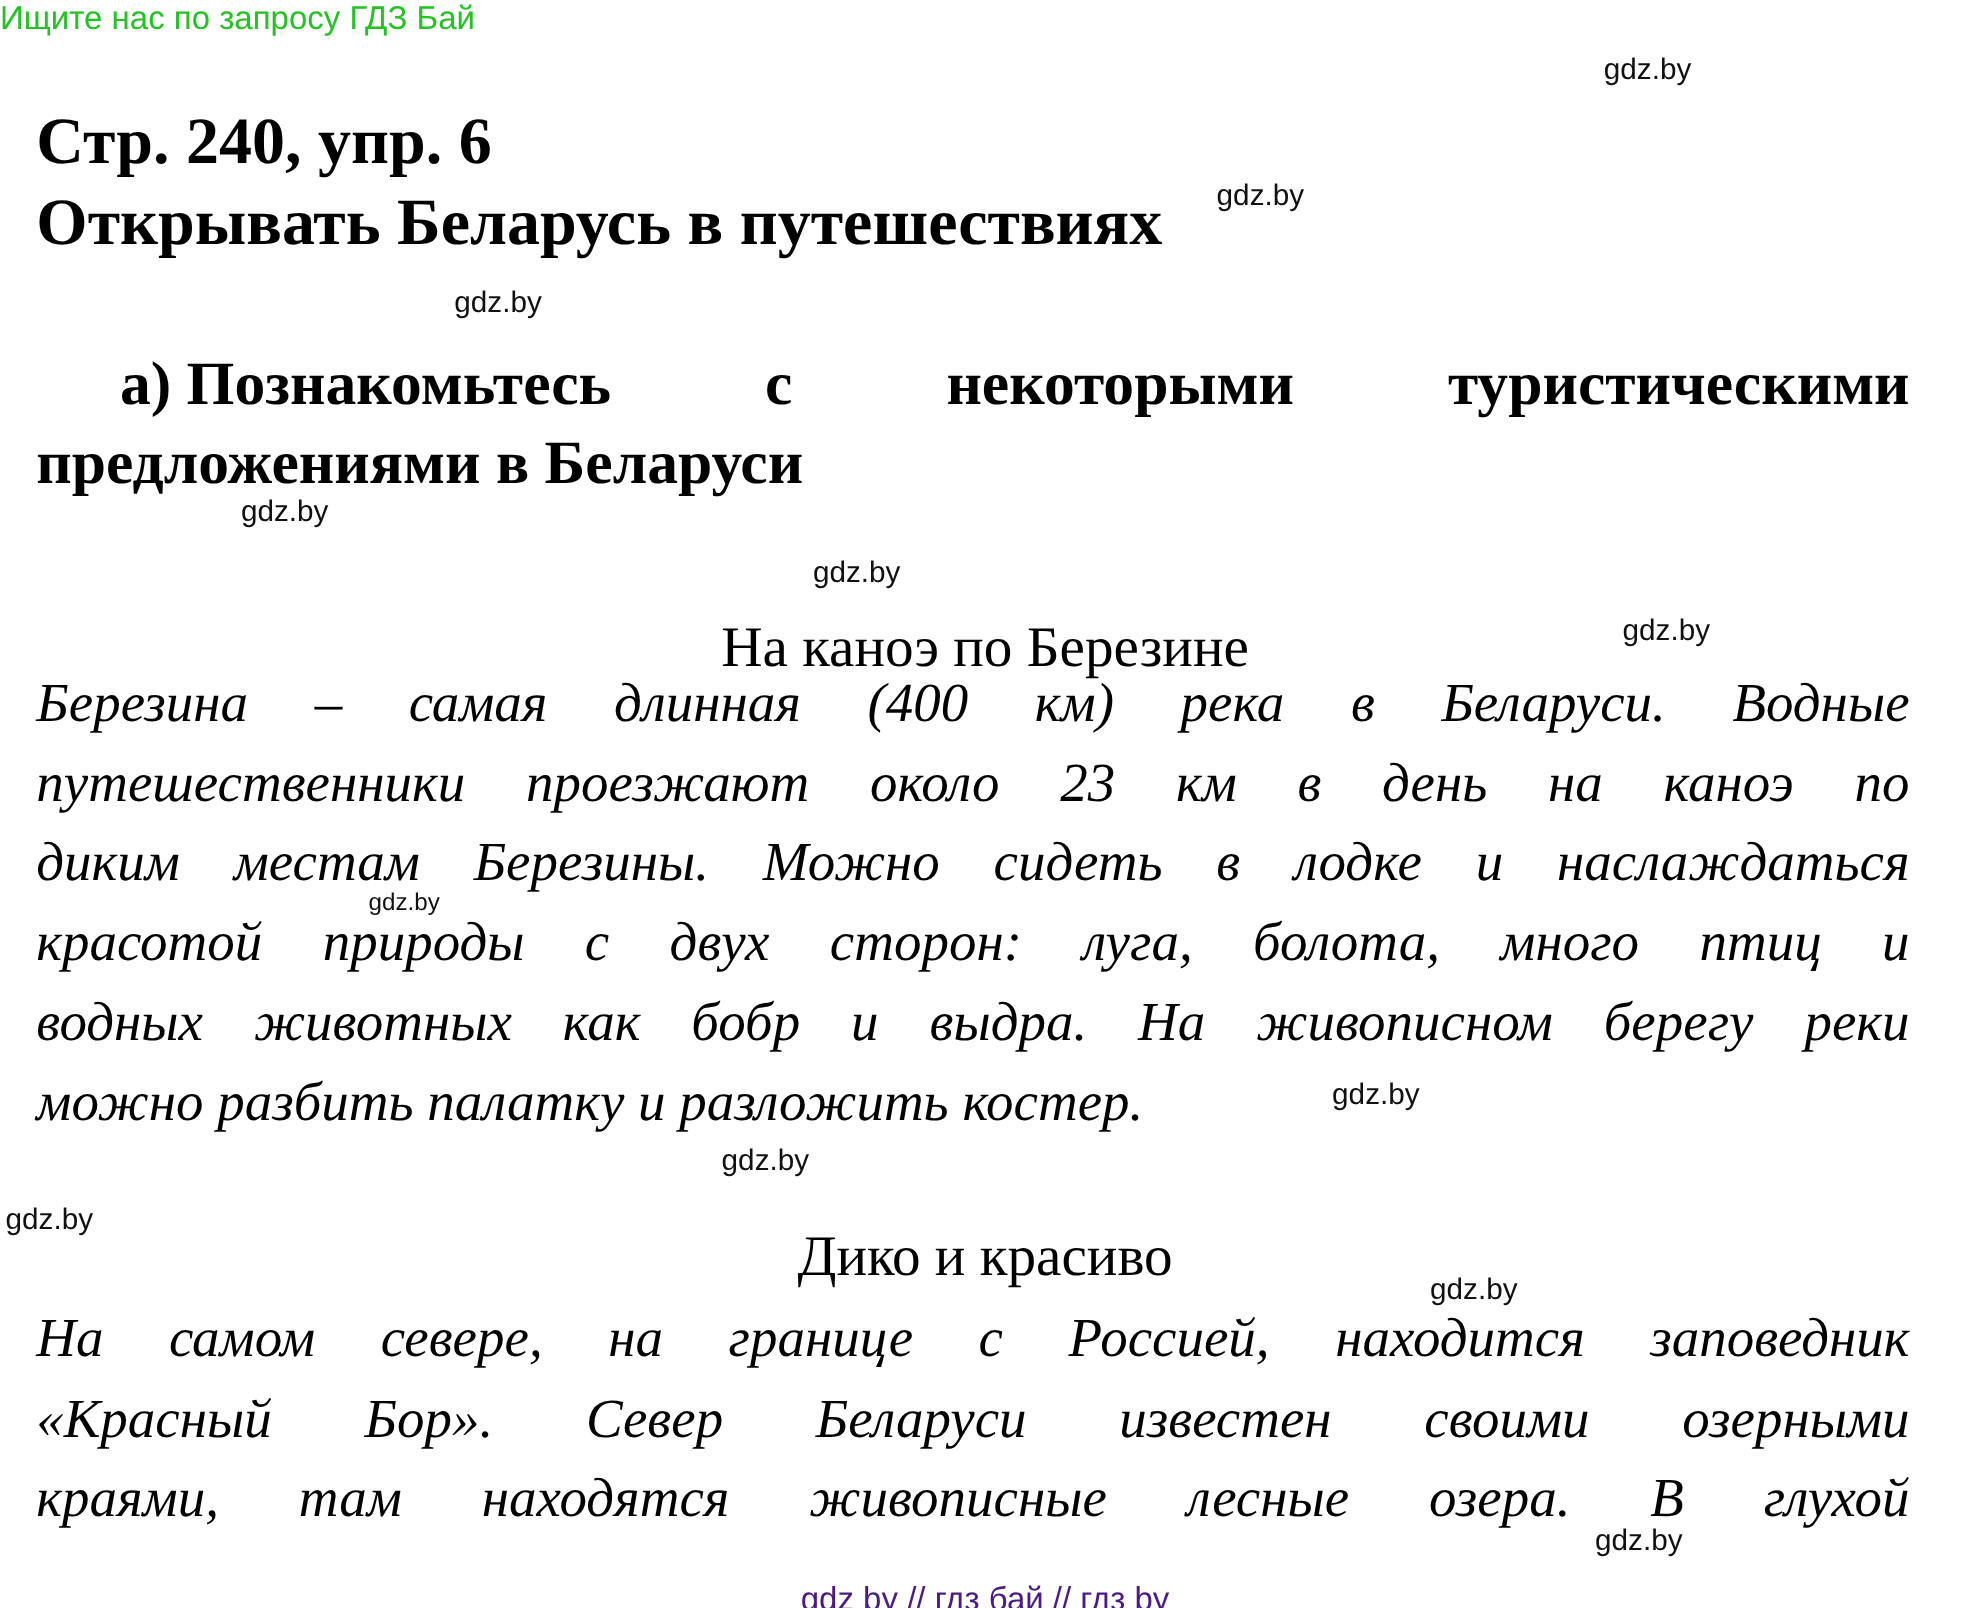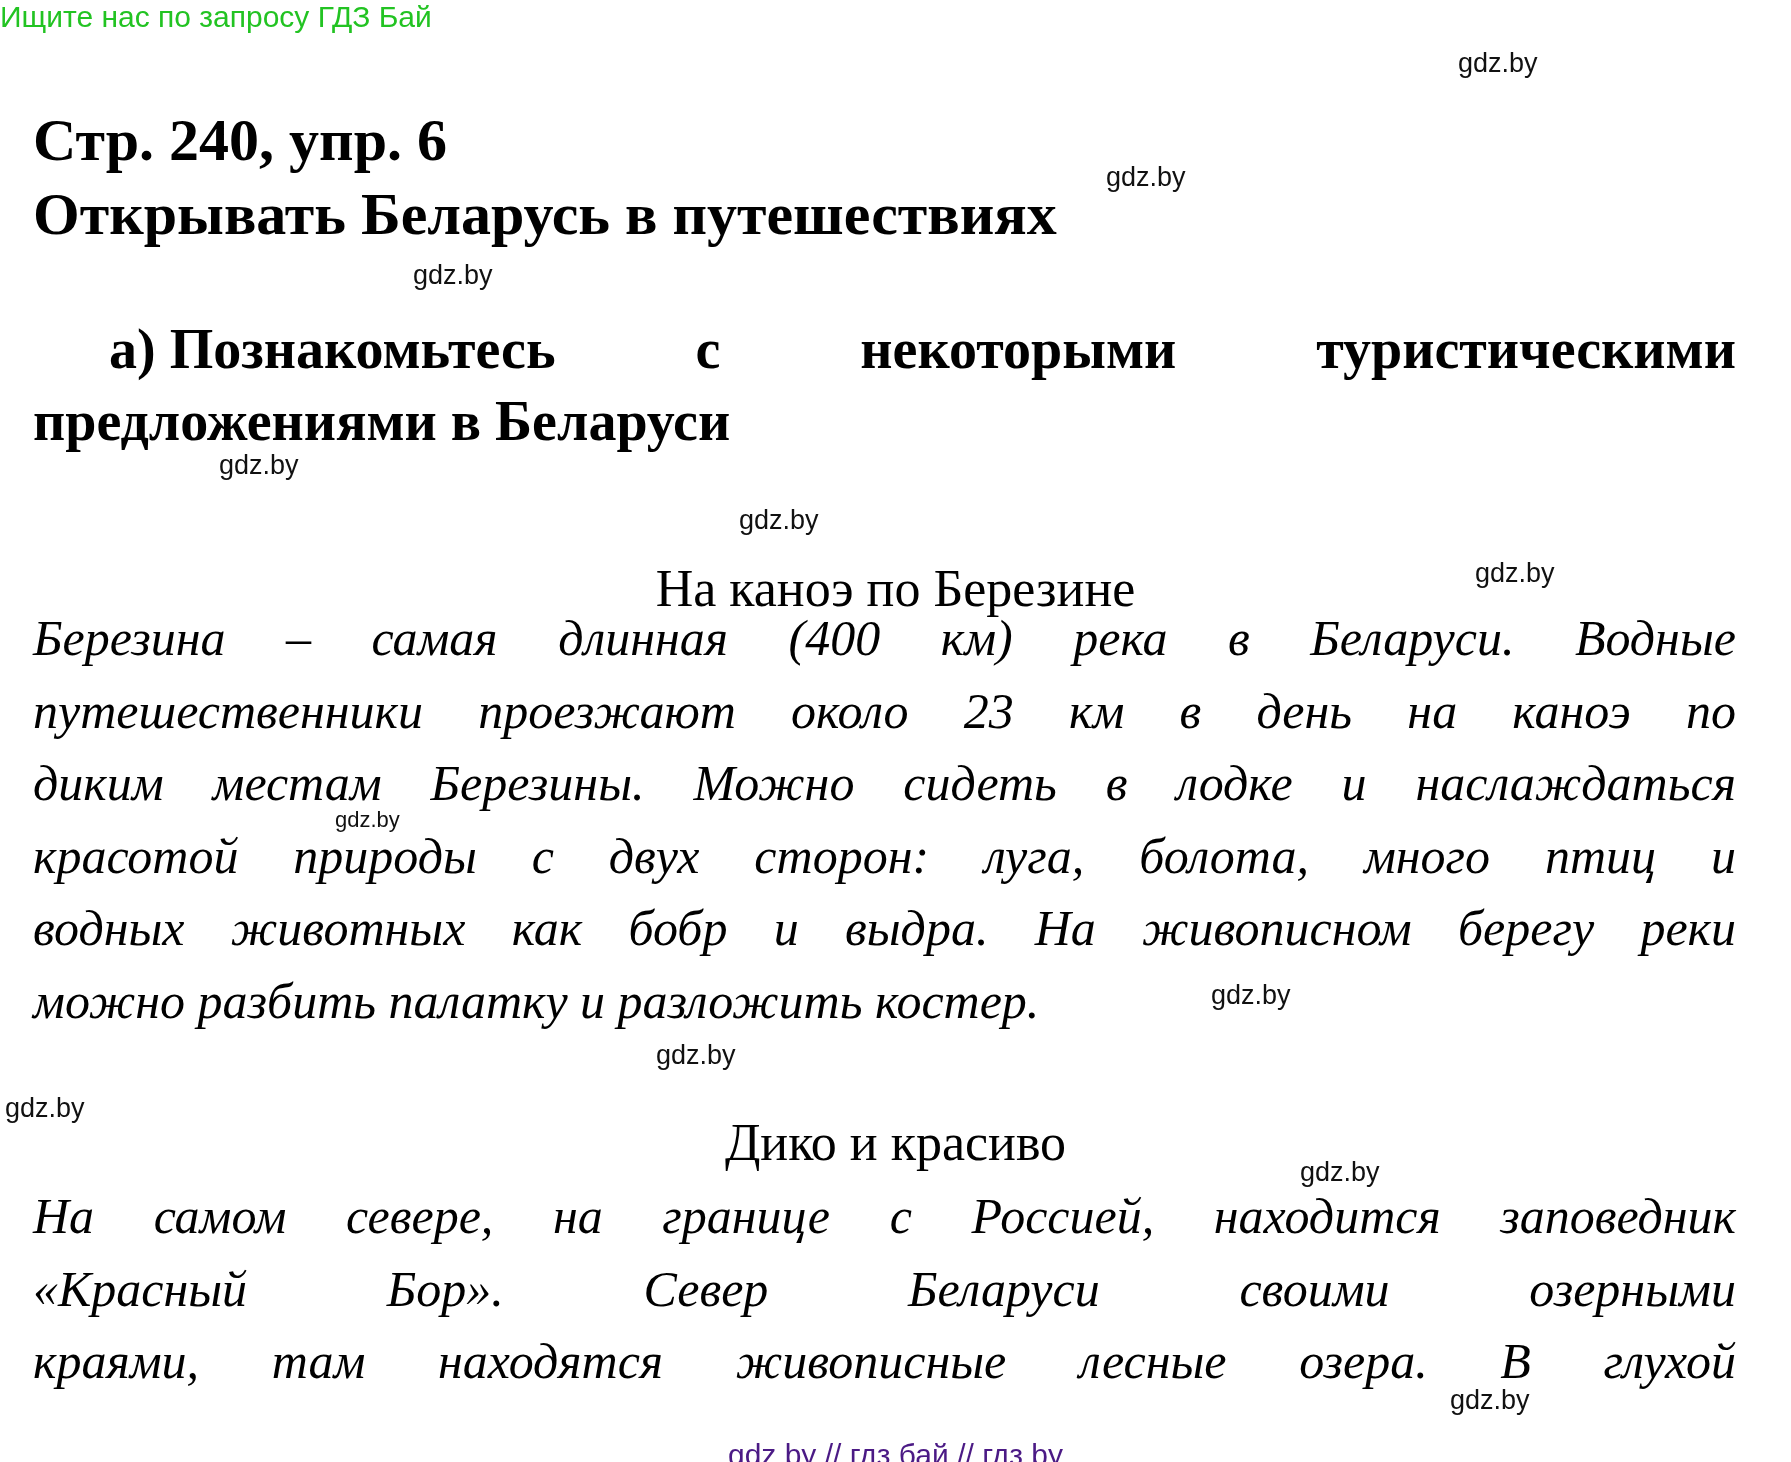--- a/index.html
+++ b/index.html
@@ -1,20 +1,20 @@
 <!DOCTYPE html>
 <html><head>
 <meta charset="utf-8">
 <style>
   html, body { margin:0; padding:0; background:#ffffff; }
   body { width:1791px; height:1462px; position:relative; overflow:hidden; }
   .abs { position:absolute; white-space:nowrap; }
   .top-banner { left:0; width:1791px; top:0; font-family:"Liberation Sans", sans-serif; font-size:30px; color:#22c322; line-height:34px; }
   .wm { font-family:"Liberation Sans", sans-serif; font-size:27px; color:#111; line-height:30px; }
-  .heading { font-family:"Liberation Serif", serif; font-weight:bold; color:#000; font-size:60px; line-height:70px; left:33px;margin-top:12px; }
+  .heading { font-family:"Liberation Serif", serif; font-weight:bold; color:#000; font-size:60px; line-height:70px; left:33px; }
   .task { font-family:"Liberation Serif", serif; font-weight:bold; color:#000; font-size:56px; line-height:72px; left:33px; width:1703px; white-space:normal; }
   .task .line1 { display:flex; justify-content:space-between; padding-left:76px; }
   .subtitle { font-family:"Liberation Serif", serif; color:#000; font-size:52px; line-height:60px; left:0; width:1791px; text-align:center; }
   .para { font-family:"Liberation Serif", serif; color:#000; font-size:50px; line-height:72.5px; left:33px; width:1703px; white-space:normal;font-style:italic; }
   .para .jl { display:flex; justify-content:space-between; }
   .para .jl span { display:inline-block; }
   .footer { left:0; width:1791px; top:1438px; text-align:center; font-family:"Liberation Sans", sans-serif; font-size:30px; color:#4b1a85; line-height:34px; }
 </style>
 </head>
 <body>
@@ -122,20 +122,21 @@
       <span>с</span>
       <span>Россией,</span>
       <span>находится</span>
       <span>заповедник</span>
     </div>
     <div class="jl">
       <span>«Красный</span>
       <span>Бор».</span>
       <span>Север</span>
       <span>Беларуси</span>
+      <span>известен</span>
       <span>своими</span>
       <span>озерными</span>
     </div>
     <div class="jl">
       <span>краями,</span>
       <span>там</span>
       <span>находятся</span>
       <span>живописные</span>
       <span>лесные</span>
       <span>озера.</span>

